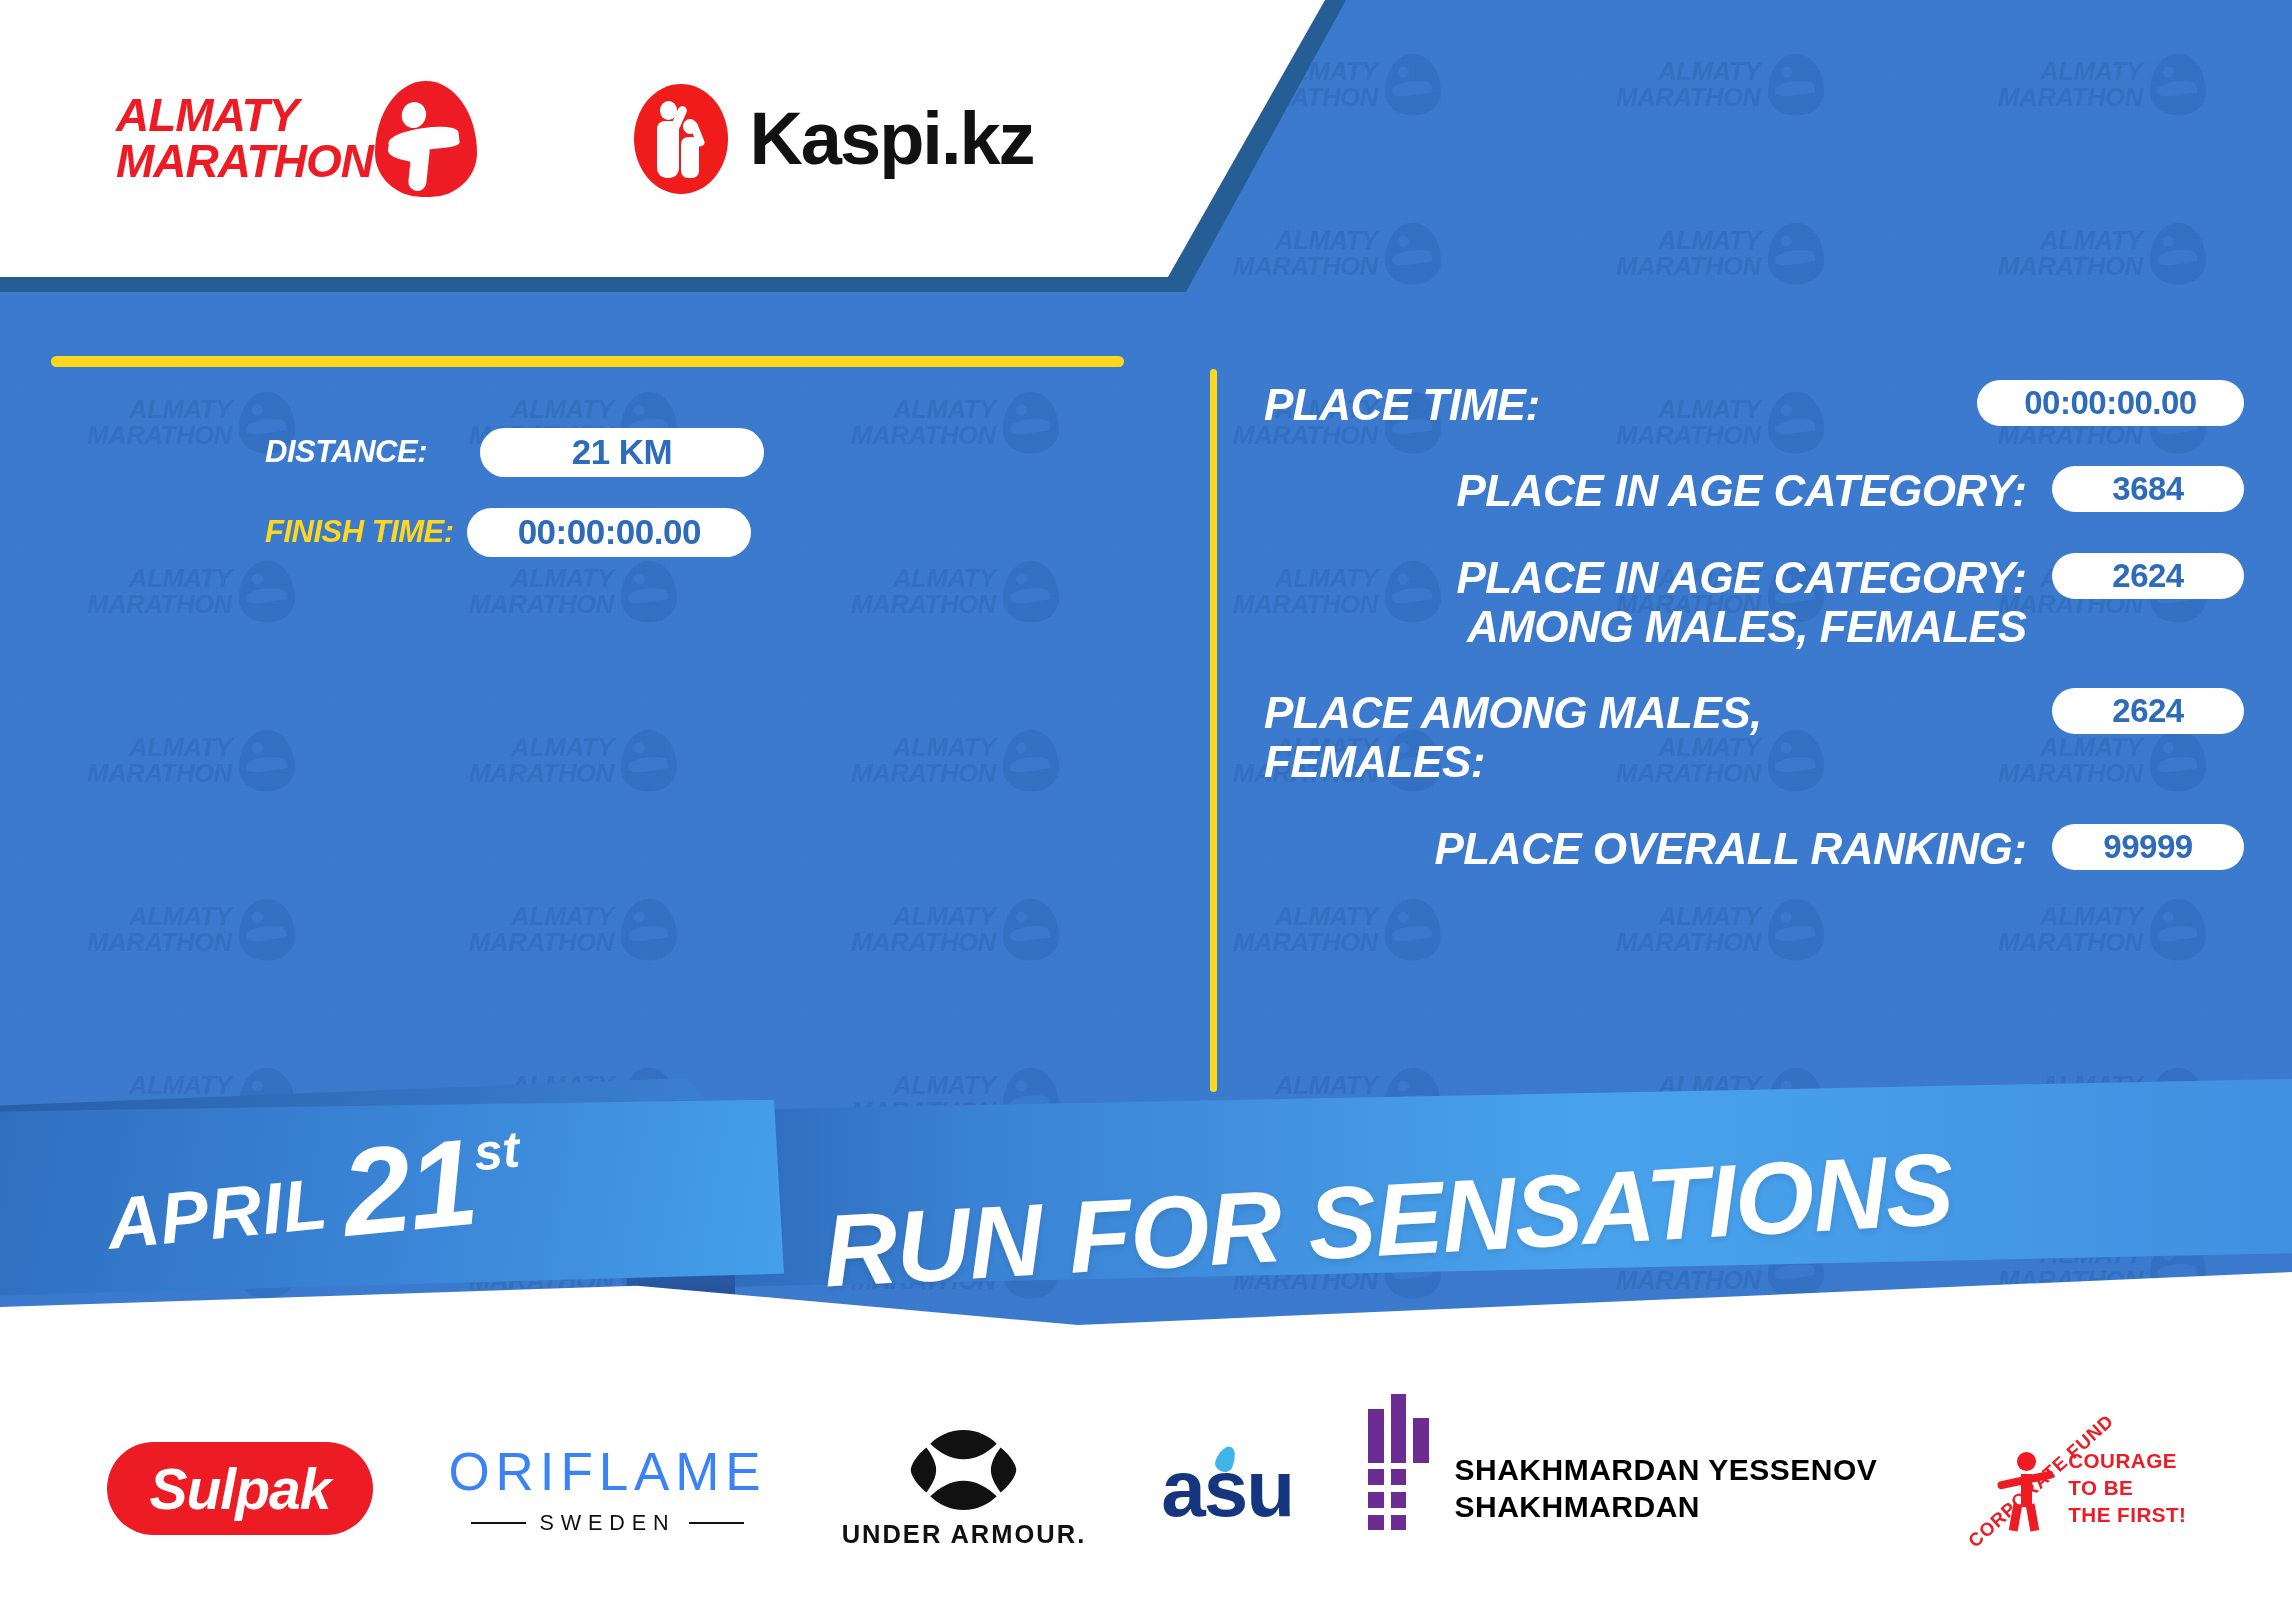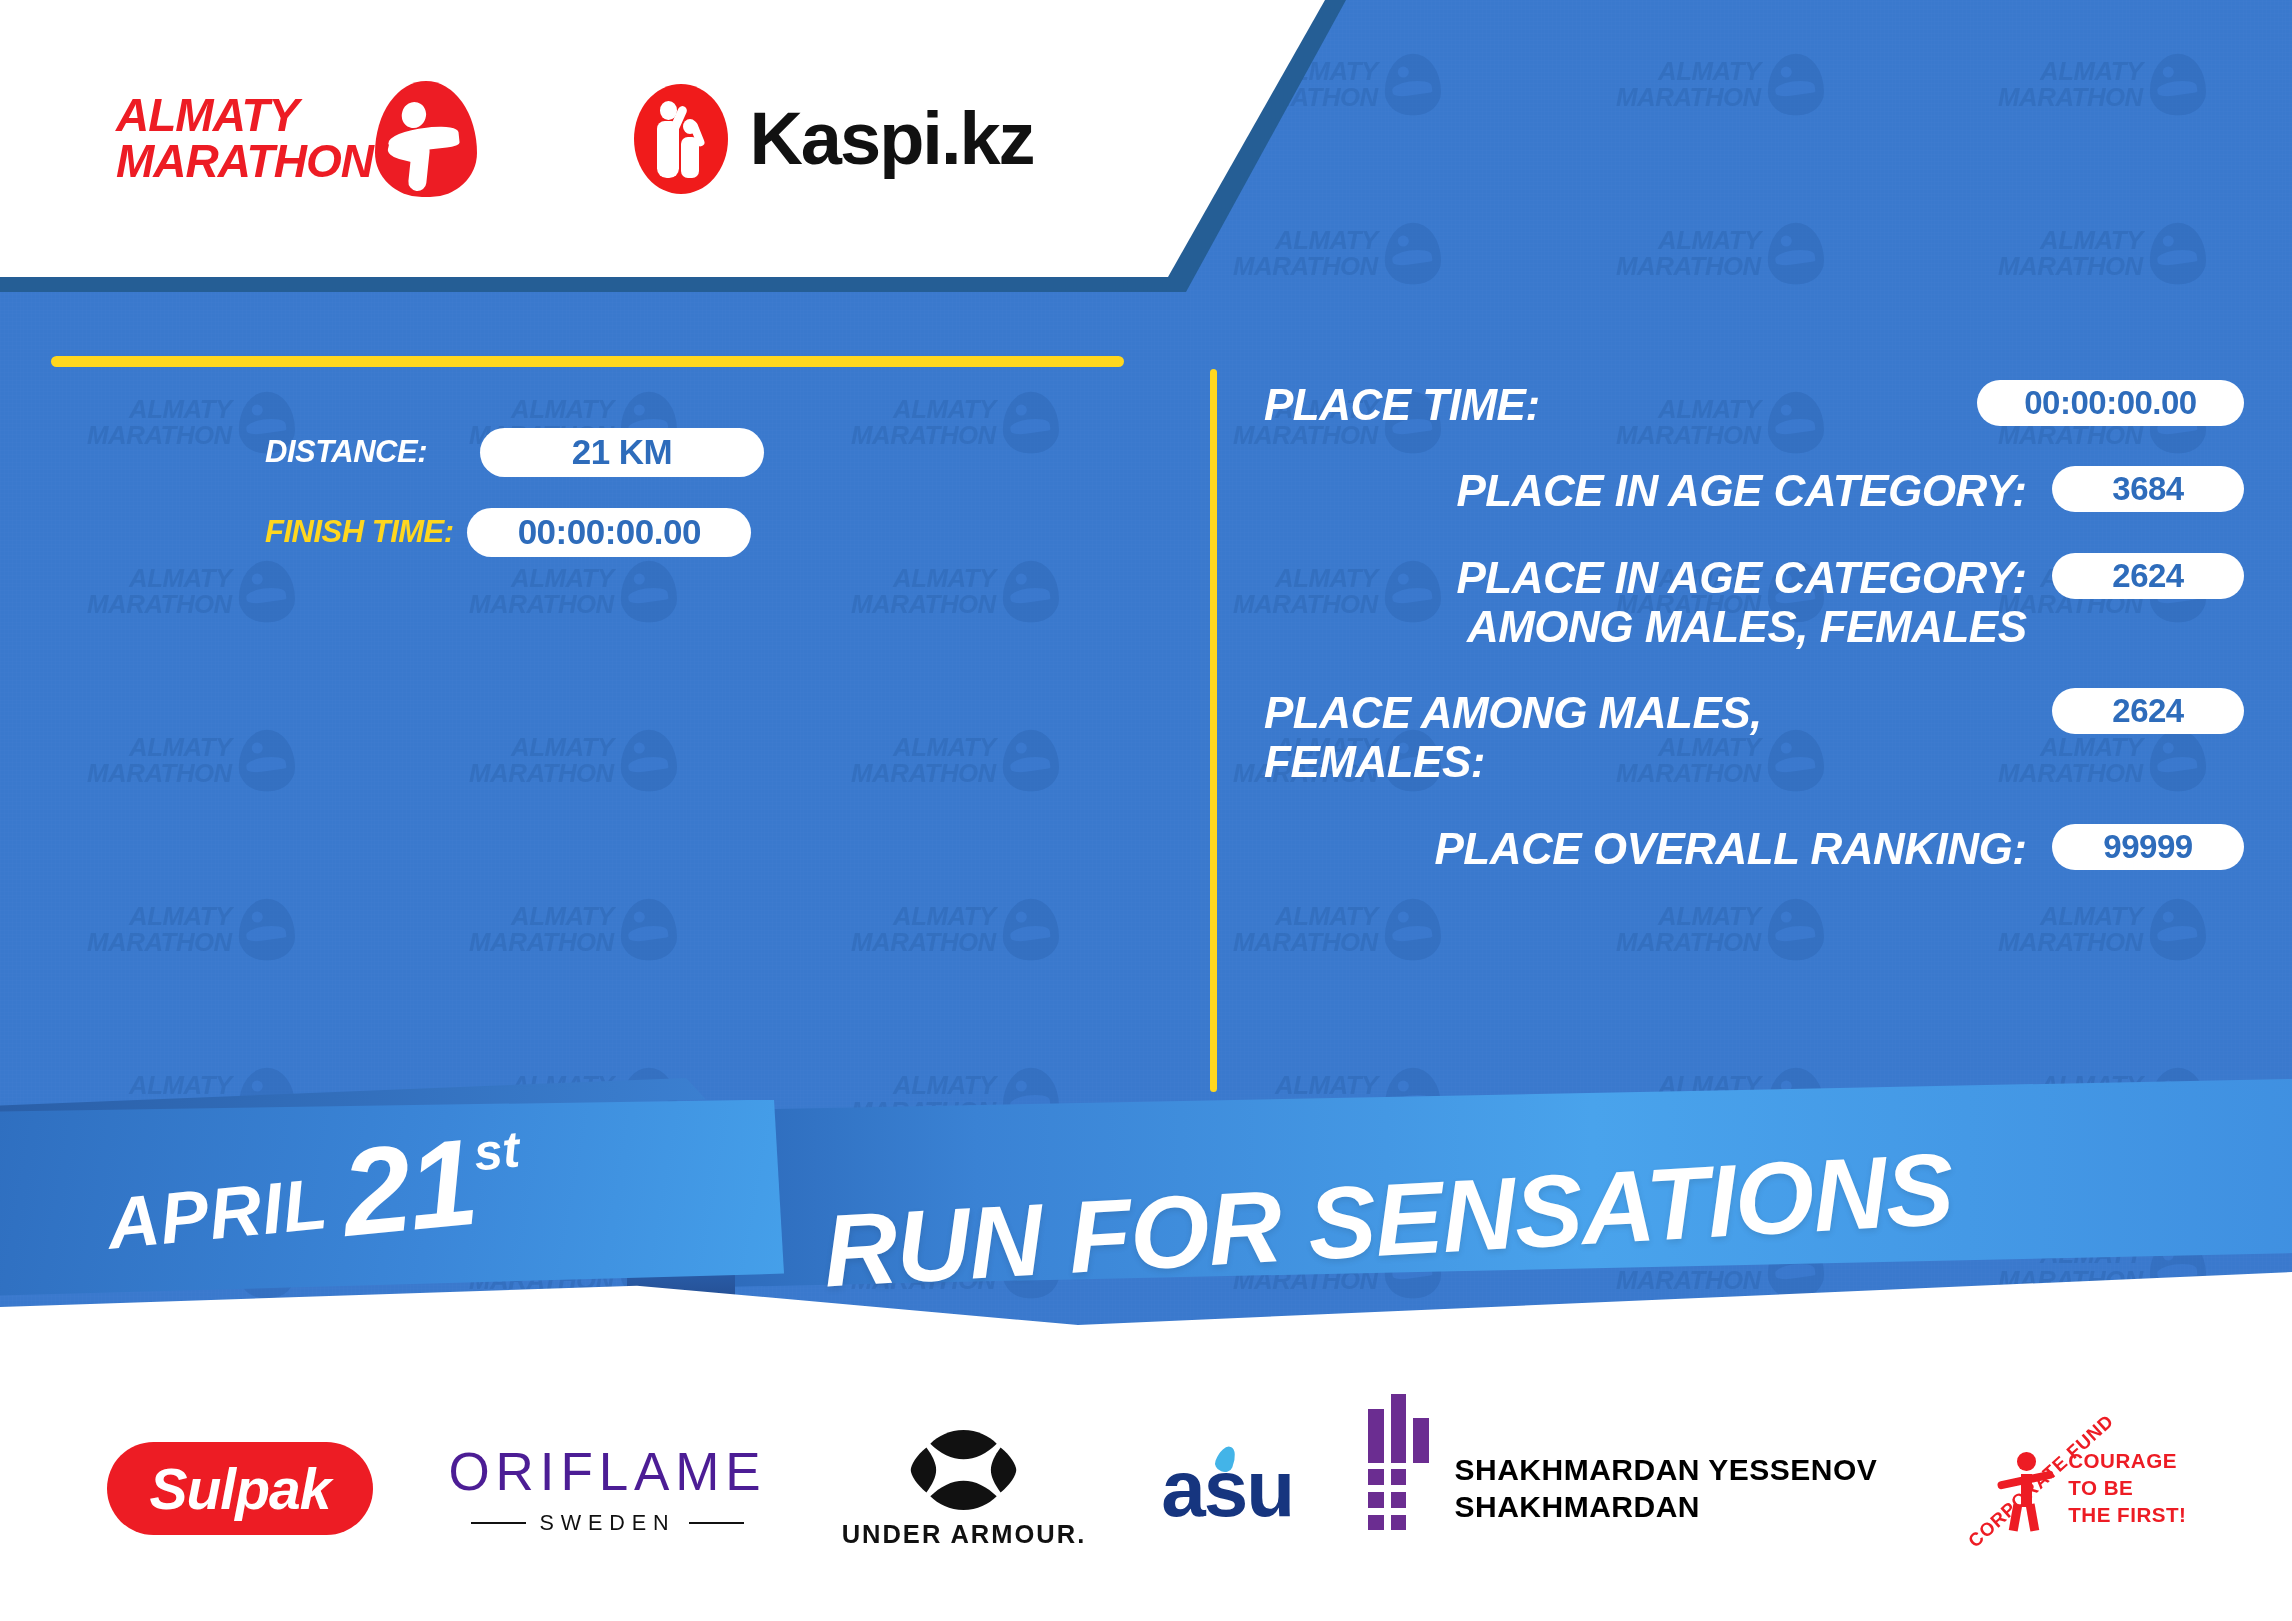--- a/index.html
+++ b/index.html
@@ -248,21 +248,21 @@
 
   .sanofi{display:flex;flex-direction:column;align-items:center;}
   .sanofi-mark{width:76px;height:84px;position:relative;margin-bottom:5.9px;}
   .sanofi-mark .s1{position:absolute;right:7.8px;top:0;width:53px;height:29px;background:#c9a063;border-radius:39px 39px 9.8px 39px;}
   .sanofi-mark .s2{position:absolute;right:2px;top:19.6px;width:37px;height:59px;background:#4054a8;border-radius:0 39px 39px 17.6px;}
   .sanofi-mark .s3{position:absolute;left:5.9px;top:25.5px;width:29px;height:33px;background:#a5c63b;border-radius:50% 10% 50% 10%;transform:rotate(18deg);}
   .sanofi-name{color:#4054a8;font-size:39px;font-weight:600;letter-spacing:2px;}
   .sanofi-tag{color:#4054a8;font-size:26.5px;font-style:italic;margin-top:4.9px;}
 
   .oriflame{display:flex;flex-direction:column;align-items:center;}
-  .ori-name{color:#4c1d95;font-size:53px;letter-spacing:5.9px;font-weight:300;}
+  .ori-name{color:#3b82f6;font-size:53px;letter-spacing:5.9px;font-weight:300;}
   .ori-sub{display:flex;align-items:center;gap:13.7px;margin-top:7.8px;}
   .ori-sub .ln{width:55px;height:2px;background:#111;}
   .ori-sub .tx{color:#111;font-size:21.6px;letter-spacing:6.9px;}
 
   .ua{display:flex;flex-direction:column;align-items:center;}
   .ua-mark{width:133px;height:84px;position:relative;}
   .ua-name{color:#111;font-size:25.5px;font-weight:bold;letter-spacing:2px;margin-top:7.8px;}
 
   .asu{color:#16357f;font-size:80px;font-weight:600;letter-spacing:-2px;position:relative;}
   .asu .drop{position:absolute;left:56px;top:3.9px;width:17.6px;height:25.5px;background:#43b4e8;border-radius:50% 50% 50% 50% / 70% 70% 30% 30%;transform:rotate(22deg);}

